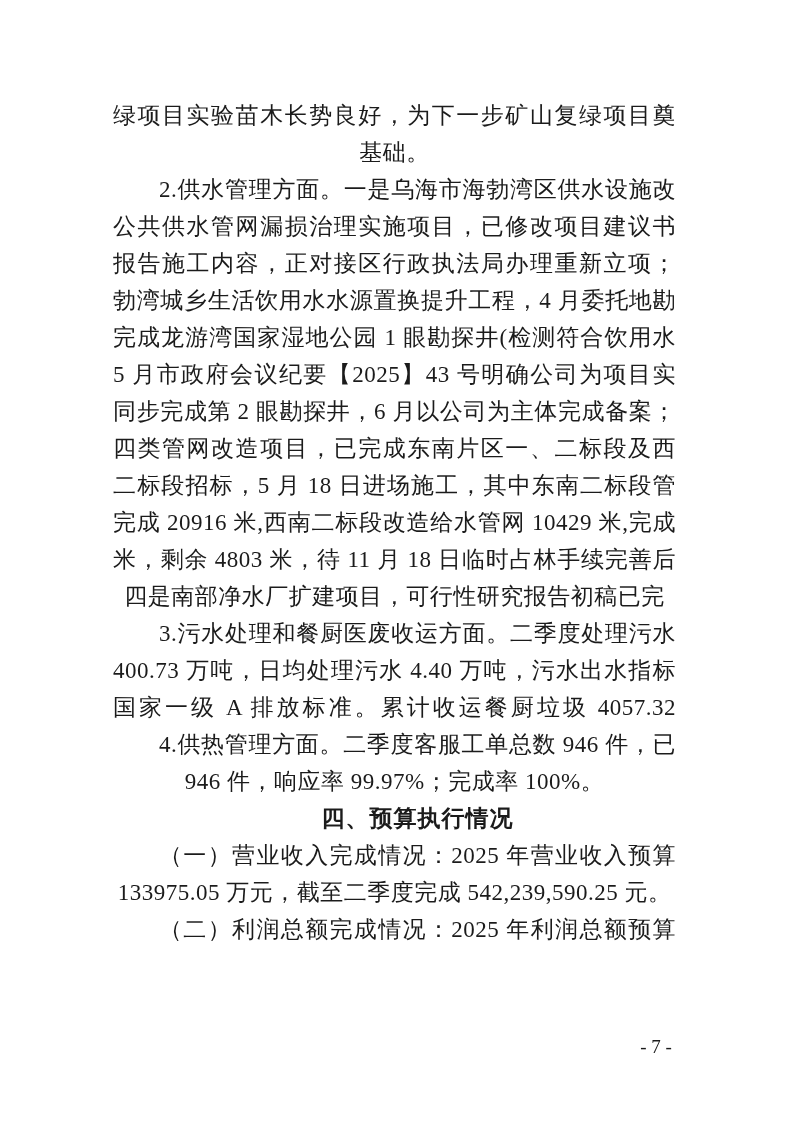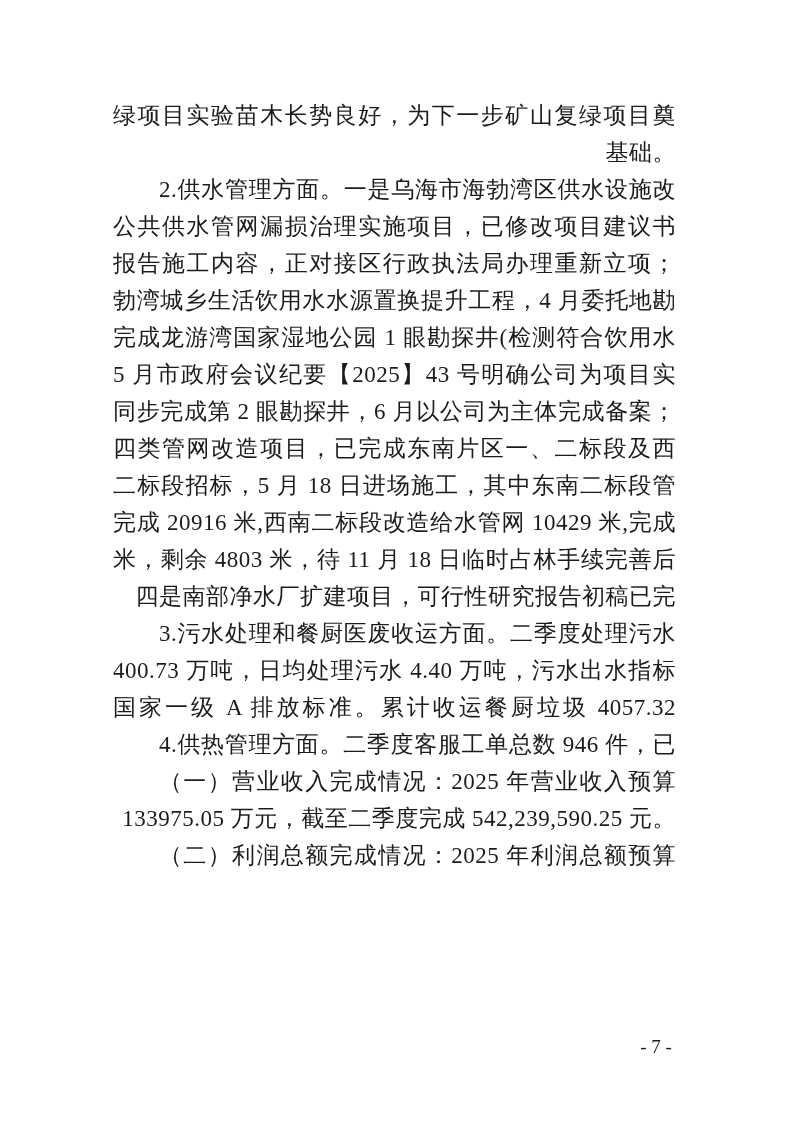--- a/index.html
+++ b/index.html
@@ -24,21 +24,21 @@
   }
   .para {
     margin: 0;
     padding: 0;
   }
   .line {
     font-size: 23px;
     height: 37px;
     line-height: 37px;
     overflow: hidden;
-    text-align: right;
+    text-align: center;
     letter-spacing: 0.5px;
   }
   .line.justify {
     text-align: justify;
     text-align-last: justify;
     text-justify: inter-character;
   }
   .line.indent {
     padding-left: 46px;
   }
@@ -86,22 +86,26 @@
     </div>
 
     <div class="para">
       <div class="line justify indent">3.污水处理和餐厨医废收运方面。二季度处理污水</div>
       <div class="line justify">400.73 万吨，日均处理污水 4.40 万吨，污水出水指标均达到</div>
       <div class="line justify">国家一级 A 排放标准。累计收运餐厨垃圾 4057.32 吨，收集</div>
     </div>
 
     <div class="para">
       <div class="line justify indent">4.供热管理方面。二季度客服工单总数 946 件，已完成</div>
+      <div class="line">946 件，响应率 99.97%；完成率 100%。</div>
     </div>
 
+    <div class="para">
+      <div class="line heading indent">四、预算执行情况</div>
+    </div>
 
     <div class="para">
       <div class="line justify indent">（一）营业收入完成情况：2025 年营业收入预算指标</div>
       <div class="line">133975.05 万元，截至二季度完成 542,239,590.25 元。</div>
     </div>
 
     <div class="para">
       <div class="line justify indent">（二）利润总额完成情况：2025 年利润总额预算指标</div>
     </div>
 

